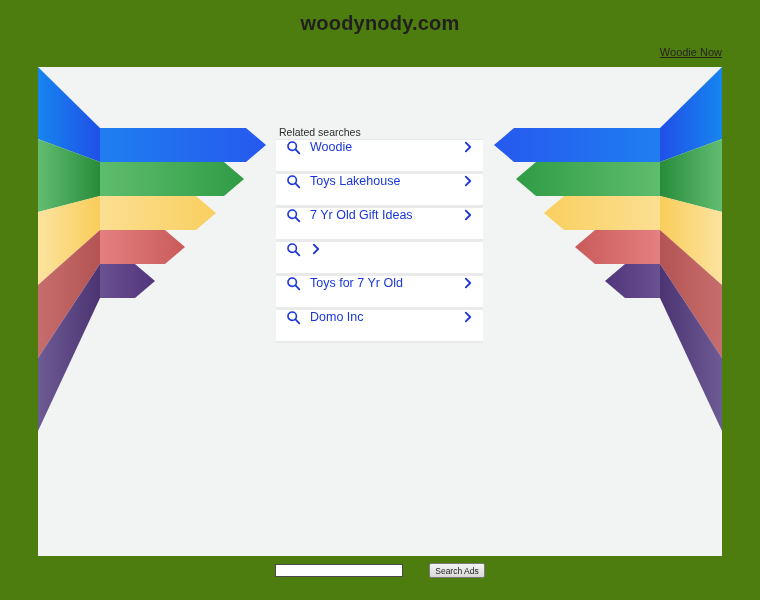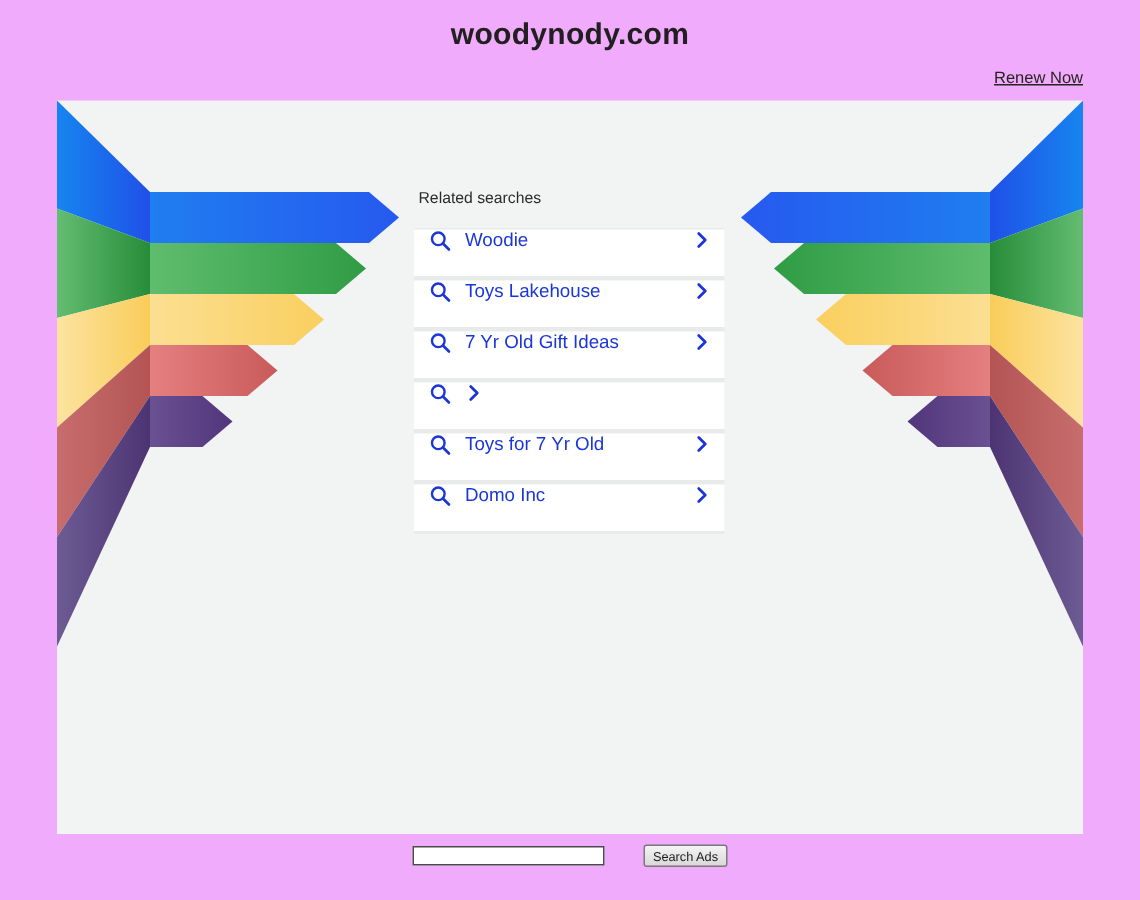--- a/index.html
+++ b/index.html
@@ -5,21 +5,21 @@
   * { box-sizing: border-box; margin: 0; padding: 0; }
   html, body {
     width: 760px; height: 600px;
     background: #050505;
     font-family: "Liberation Sans", sans-serif;
     overflow: hidden;
   }
   #page {
     position: relative;
     width: 760px; height: 600px;
-    background: #f0abfc;
+    background: #4d7c0f;
   }
 
   
   .site-title {
     position: absolute;
     top: 12px; left: 0; width: 760px;
     text-align: center;
     font-size: 20px;
     font-weight: bold;
     color: #211f1f;
@@ -59,21 +59,21 @@
 
   
   .related-wrap {
     position: absolute;
     left: 238px; top: 59px;
     width: 207px;
   }
   .related-label {
     font-size: 10.5px;
     color: #2b2b2b;
-    margin-bottom: 14px;
+    margin-bottom: 1px;
     padding-left: 3px;
   }
   .related-list {
     background: #e9eaea;
     padding: 1px 0;
   }
   .related-row {
     display: flex;
     background: #ffffff;
     height: 31px;
@@ -135,21 +135,21 @@
     white-space: nowrap;
   }
 </style>
 </head>
 <body>
 
 <div id="page">
 
   <div class="site-title">woodynody.com</div>
 
-  <a class="renew-link" href="#">Renew Now</a>
+  <a class="renew-link" href="#">Woodie Now</a>
 
   <div class="stage">
 
     <div class="ribbon left">
       <svg viewBox="0 0 250 489" preserveAspectRatio="none">
         <defs>
           <linearGradient id="gbl" x1="0" y1="0" x2="1" y2="0">
             <stop offset="0%" stop-color="#1f7ef0"></stop>
               <stop offset="100%" stop-color="#2659ef"></stop>
           </linearGradient>

